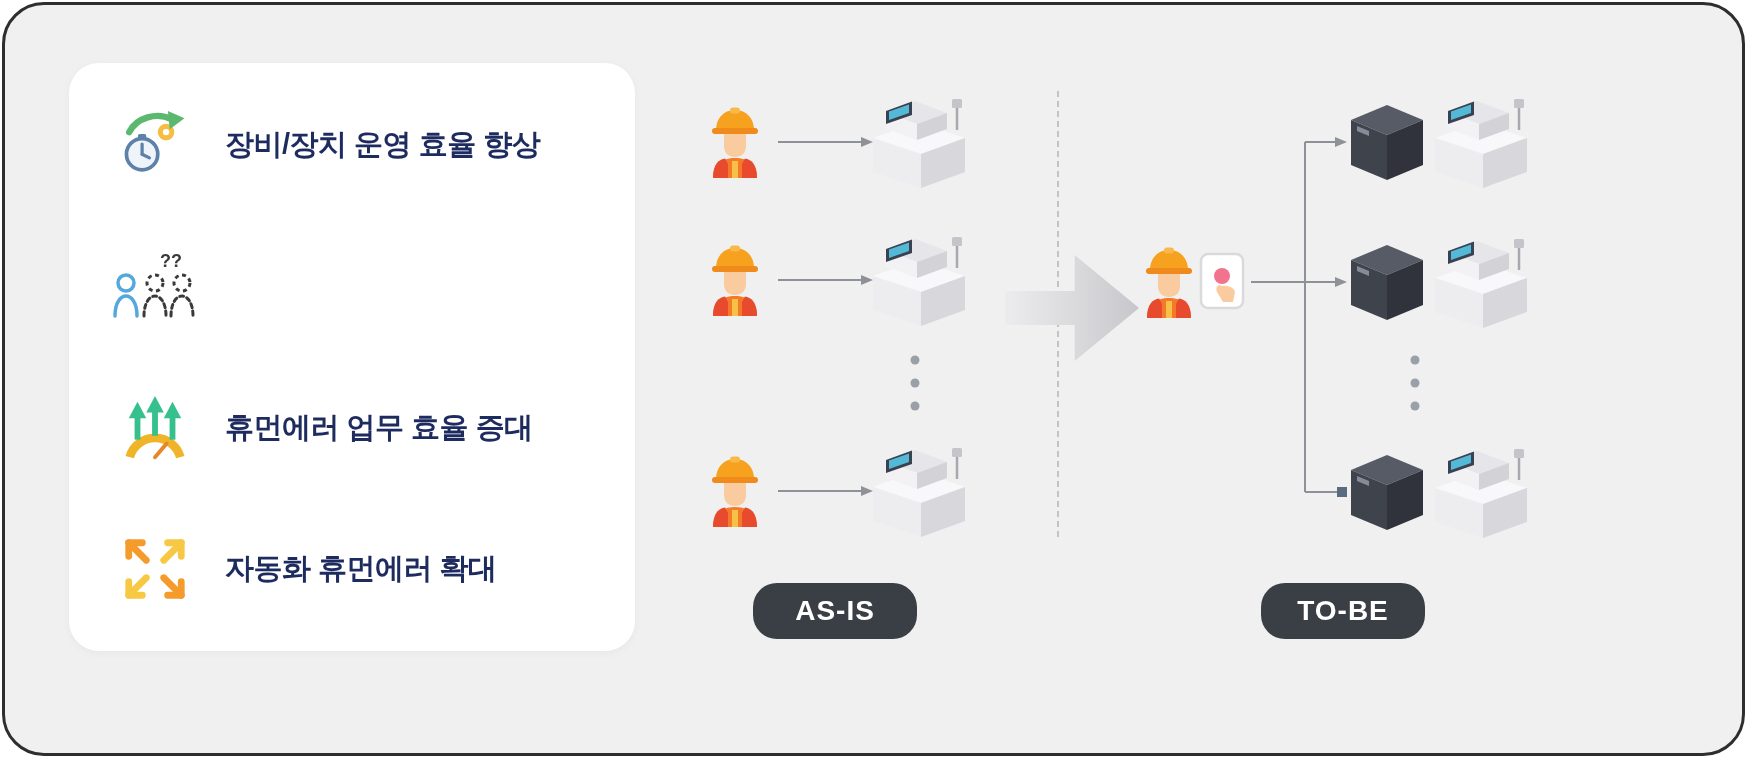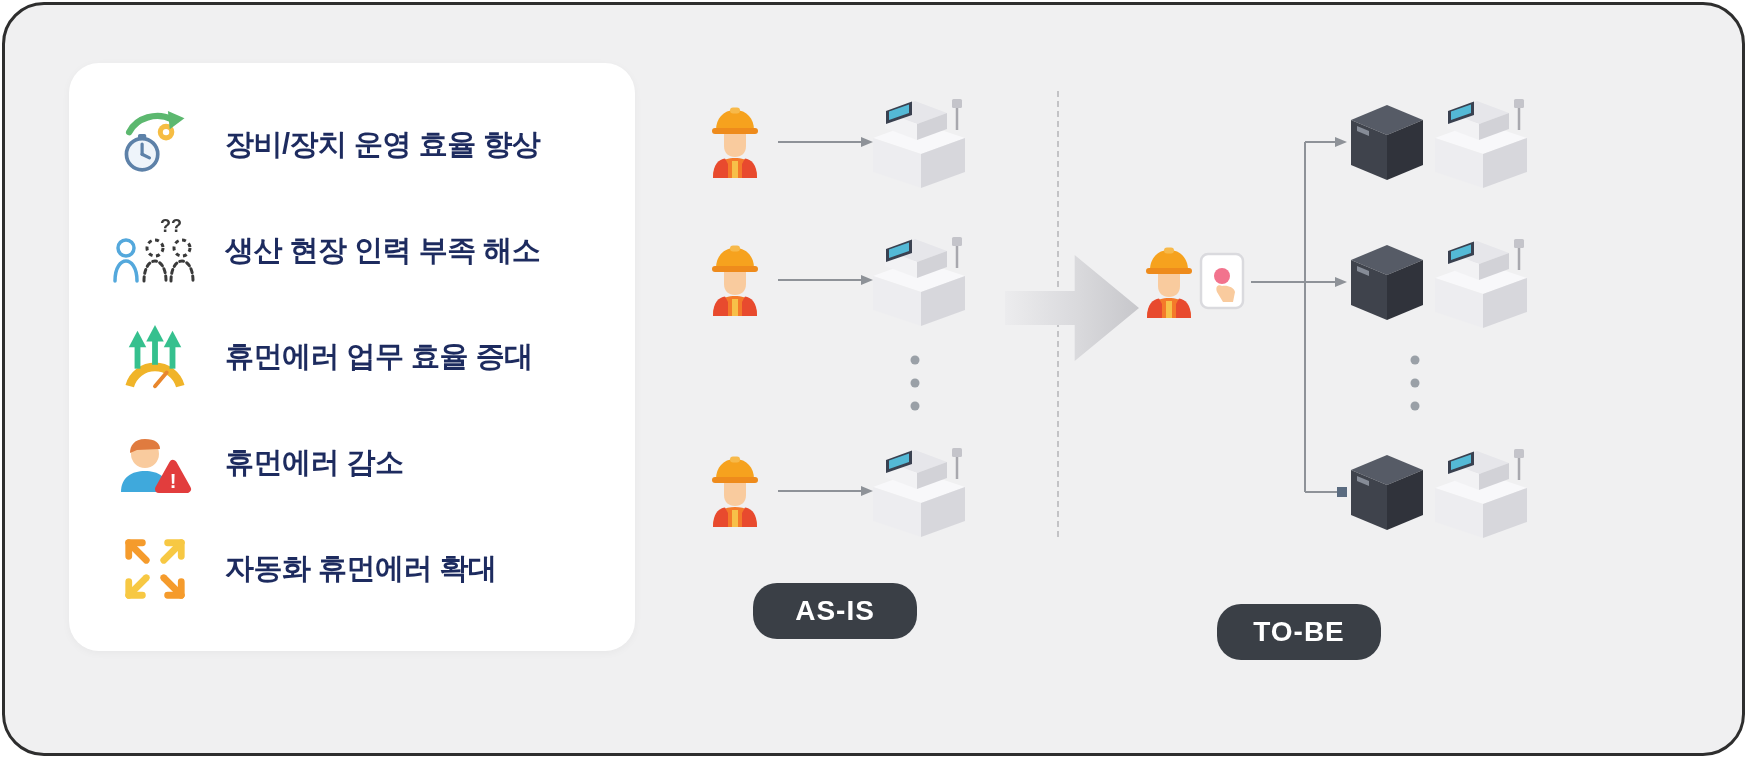--- a/index.html
+++ b/index.html
@@ -39,21 +39,21 @@
     background:linear-gradient(90deg,#ececee 0%,#d9d9dc 55%,#c7c7cb 100%);
     clip-path:polygon(0 34%,52% 34%,52% 0,100% 50%,52% 100%,52% 66%,0 66%);
   }
   
   .pill{
     position:absolute;top:578px;width:164px;height:56px;border-radius:24px;
     background:#3a3f46;color:#ffffff;display:flex;align-items:center;justify-content:center;
     font-size:28px;font-weight:700;letter-spacing:1px;
   }
   .pill-asis{left:748px;}
-  .pill-tobe{left:1212px;margin-top:21px;}
+  .pill-tobe{left:1256px;}
   .worker-tablet{width:122px;height:88px;}
   .connector{left:1246px;top:118px;width:100px;height:380px;}
 </style>
 </head>
 <body>
 
 <svg width="0" height="0" style="position:absolute" aria-hidden="true">
   <defs>
     <g id="worker-sym">
       <path d="M32 4 C20 4 13 13 13 24 L51 24 C51 13 44 4 32 4 Z" fill="#f6a21e"></path>
@@ -161,33 +161,26 @@
     <div class="benefit-row">
       <svg class="bicon" viewBox="0 0 80 76">
           <use href="#icon-gauge-growth"></use>
         </svg>
       <div class="blabel">장비/장치 운영 효율 향상</div>
     </div>
     <div class="benefit-row">
       <svg class="bicon" viewBox="0 0 84 68">
           <use href="#icon-people"></use>
         </svg>
-      <div class="blabel">생산 현장 인력 부족 해소</div>
     </div>
     <div class="benefit-row">
       <svg class="bicon" viewBox="0 0 80 72">
           <use href="#icon-arrows-up"></use>
         </svg>
       <div class="blabel">휴먼에러 업무 효율 증대</div>
-    </div>
-    <div class="benefit-row">
-      <svg class="bicon" viewBox="0 0 80 70">
-          <use href="#icon-human-error"></use>
-        </svg>
-      <div class="blabel">휴먼에러 감소</div>
     </div>
     <div class="benefit-row">
       <svg class="bicon" viewBox="0 0 72 72">
           <use href="#icon-expand"></use>
         </svg>
       <div class="blabel">자동화 휴먼에러 확대</div>
     </div>
   </div>
 
   <div class="divider"></div>

